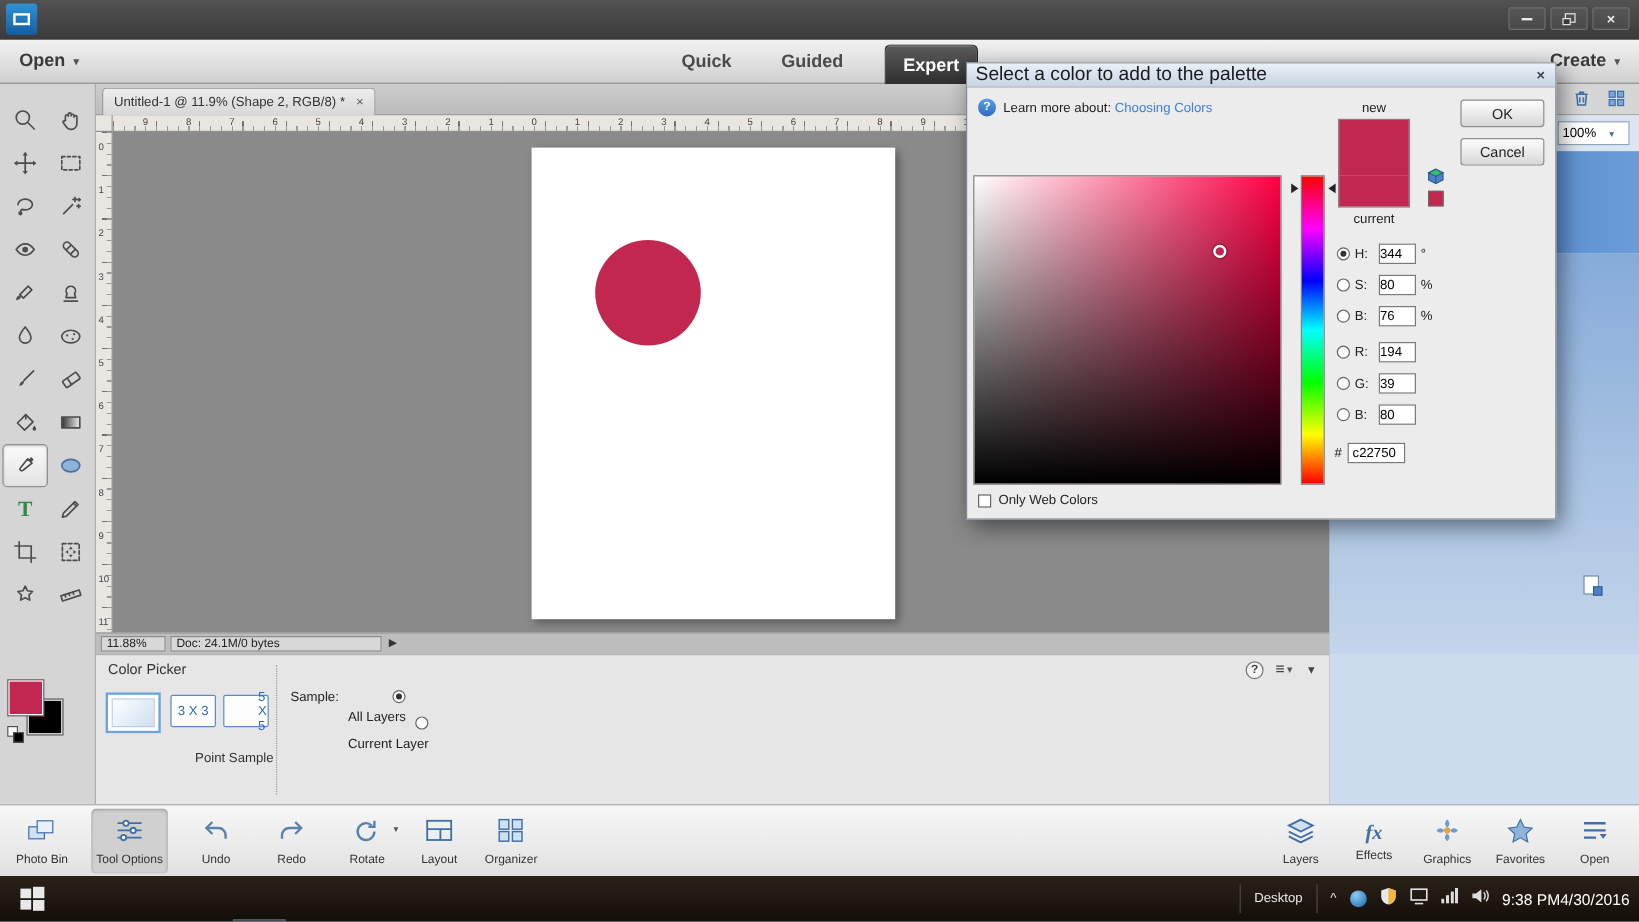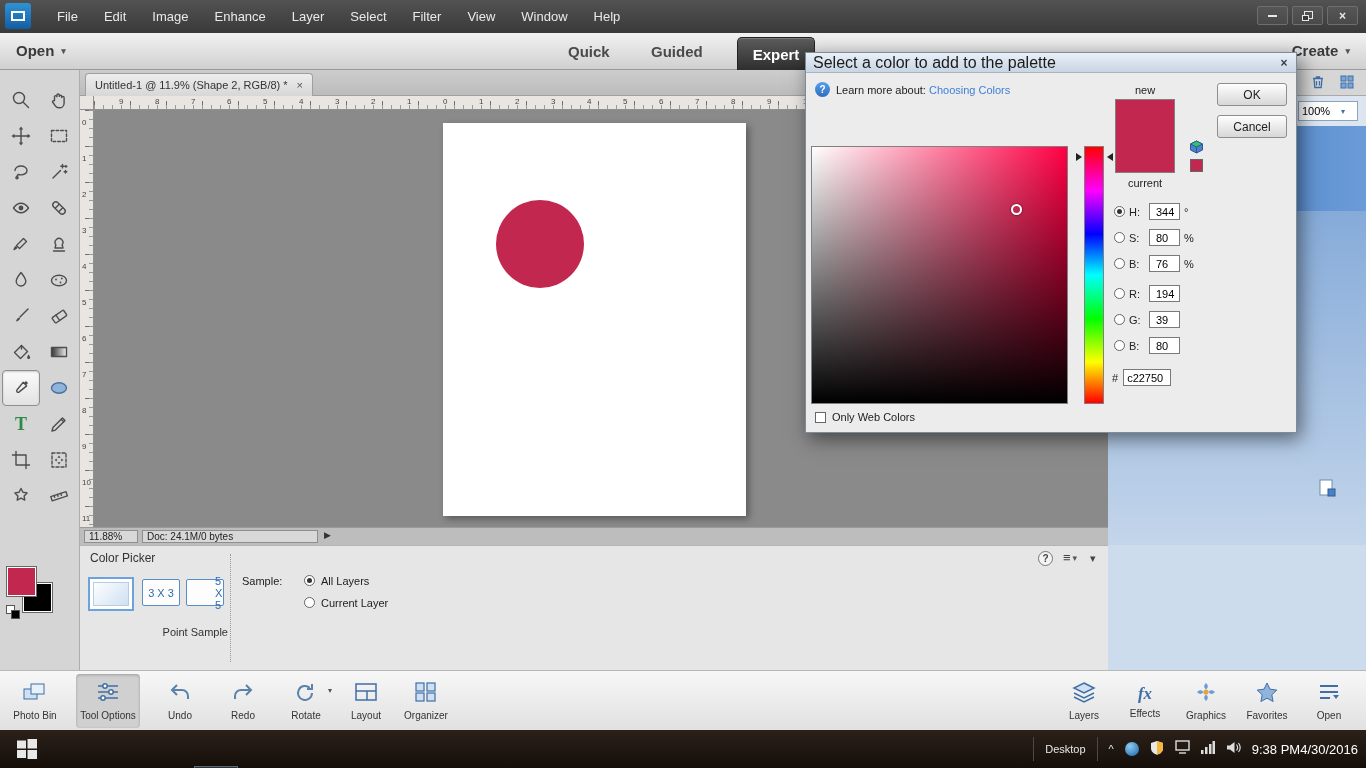--- a/index.html
+++ b/index.html
@@ -109,21 +109,21 @@
   .to-btn { position:absolute; top:33px; width:38px; height:27px; background:#fdfdfd; border:1px solid #5a8cc8;
     border-radius:2px; color:#2f6cb0; font-size:11px; display:flex; align-items:center; justify-content:center; }
   #btn-3x3 { left:62px; } #btn-5x5 { left:106px;padding-left:28px; }
   #point-sample { position:absolute; left:8px; top:80px; width:140px; text-align:right; color:#333; }
   #to-divider { position:absolute; left:150px; top:8px; height:108px; border-left:1px dotted #999; }
   #sample-label { position:absolute; left:162px; top:29px; }
   .radio { width:11px; height:11px; border:1px solid #666; border-radius:50%; background:#fff;
     display:inline-block; position:relative; }
   .radio.checked::after { content:""; position:absolute; left:2px; top:2px; width:5px; height:5px;
     border-radius:50%; background:#333; }
-  .to-radio-row { position:absolute; left:224px; display:flex; align-items:flex-start; gap:6px; }
+  .to-radio-row { position:absolute; left:210px; display:flex; align-items:flex-end; gap:6px;flex-direction:column; }
 
   
   #right-panel { position:absolute; left:1108px; top:70px; width:258px; height:600px; background:#cddcec; }
   #rp-header { position:absolute; left:0; top:0; width:258px; height:26px; background:#d6d6d6;
     border-bottom:1px solid #aaa; }
   #rp-trash { position:absolute; right:40px; top:4px; }
   #rp-grid { position:absolute; right:12px; top:5px; }
   #rp-zoomrow { position:absolute; left:0; top:26px; width:258px; height:30px; background:#dde6f0; }
   #rp-zoom { position:absolute; right:8px; top:5px; width:60px; height:20px; display:flex; align-items:center;
     background:#fff; border:1px solid #8ea4bd; }
@@ -165,21 +165,21 @@
   #current-label { position:absolute; left:309px; top:124px; width:60px; text-align:center; }
   #gamut-cube { position:absolute; left:383px; top:87px; }
   #gamut-swatch { position:absolute; left:384px; top:106px; width:13px; height:13px; border:1px solid #666; }
   .dlg-btn { position:absolute; left:411px; width:70px; height:23px; background:linear-gradient(#fefefe,#d7d7d7);
     border:1px solid #8e8e8e; border-radius:3px; font-size:12px; color:#222;
     display:flex; align-items:center; justify-content:center; }
   #btn-ok { top:30px; } #btn-cancel { top:62px; }
   .cp-row { position:absolute; left:308px; width:130px; display:flex; align-items:center; gap:4px; }
   .cp-row .lbl { width:16px; }
   .cp-row input { width:31px; height:17px; border:1px solid #7a7a7a; background:#fff; font-size:11px;
-    padding-left:6px; font-family:inherit; }
+    padding-left:0; font-family:inherit; }
   #hex-row { position:absolute; left:306px; top:316px; display:flex; align-items:center; gap:5px; }
   #hex-row input { width:48px; height:17px; border:1px solid #7a7a7a; background:#fff; font-size:11px;
     padding-left:3px; font-family:inherit; }
   #web-check { position:absolute; left:9px; top:358px; display:flex; align-items:center; gap:6px; }
   .checkbox { width:11px; height:11px; border:1px solid #666; background:#fff; display:inline-block; }
 
   
   #bottom-bar { position:absolute; left:0; top:670px; width:1366px; height:60px;
     background:linear-gradient(#f7f7f7,#e1e1e1); border-top:1px solid #b8b8b8; }
   .bb-item { position:absolute; top:3px; width:64px; height:54px; display:flex; flex-direction:column;
@@ -205,32 +205,20 @@
   #tray .txt { color:#e8e8e8; font-size:11px; }
   #clock { display:flex; flex-direction:row; align-items:center; color:#fff; font-size:13px; line-height:13px; }
 </style>
 </head>
 <body>
 
 <div id="menubar">
   <div class="app-icon">
       <div class="app-icon-inner"></div>
     </div>
-  <div class="menus">
-    <span class="menu-item">File</span>
-    <span class="menu-item">Edit</span>
-    <span class="menu-item">Image</span>
-    <span class="menu-item">Enhance</span>
-    <span class="menu-item">Layer</span>
-    <span class="menu-item">Select</span>
-    <span class="menu-item">Filter</span>
-    <span class="menu-item">View</span>
-    <span class="menu-item">Window</span>
-    <span class="menu-item">Help</span>
-  </div>
   <div class="win-controls">
     <div class="win-btn">
         <span class="g-min"></span>
       </div>
     <div class="win-btn">
         <span class="g-restore">
           <i></i>
         </span>
       </div>
     <div class="win-btn">

